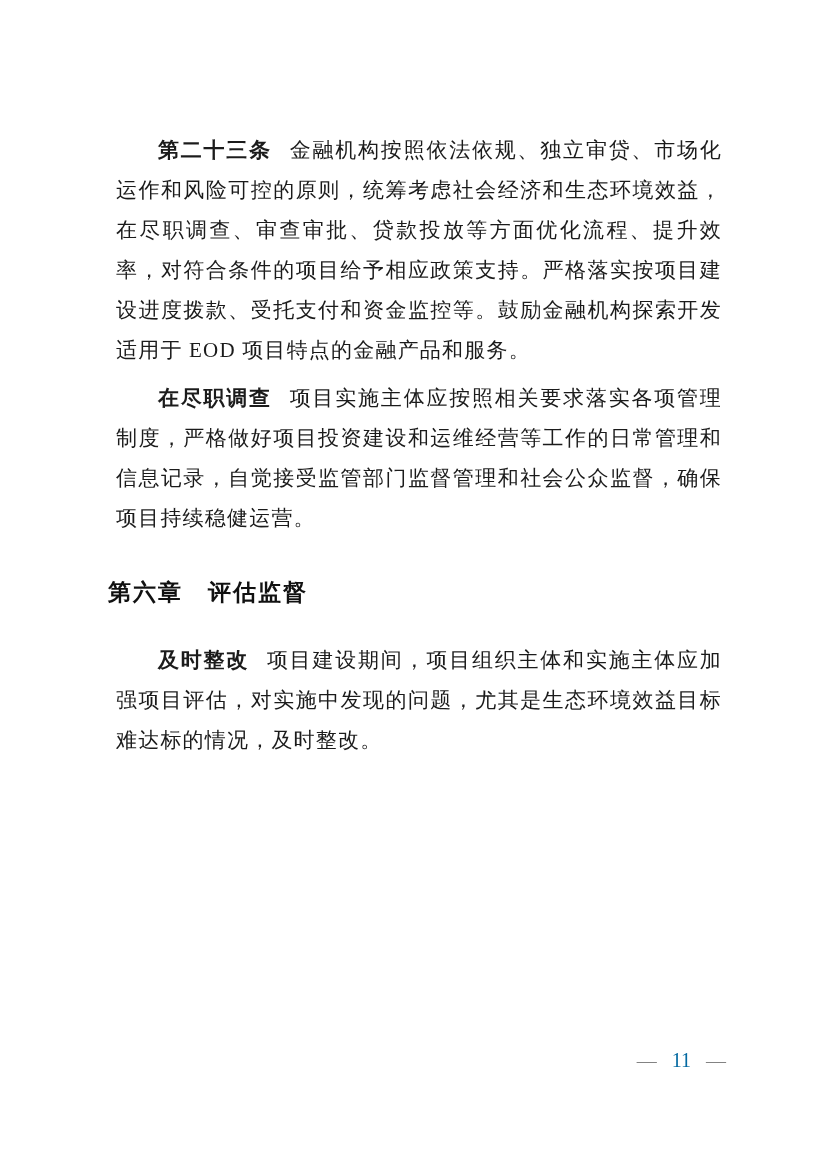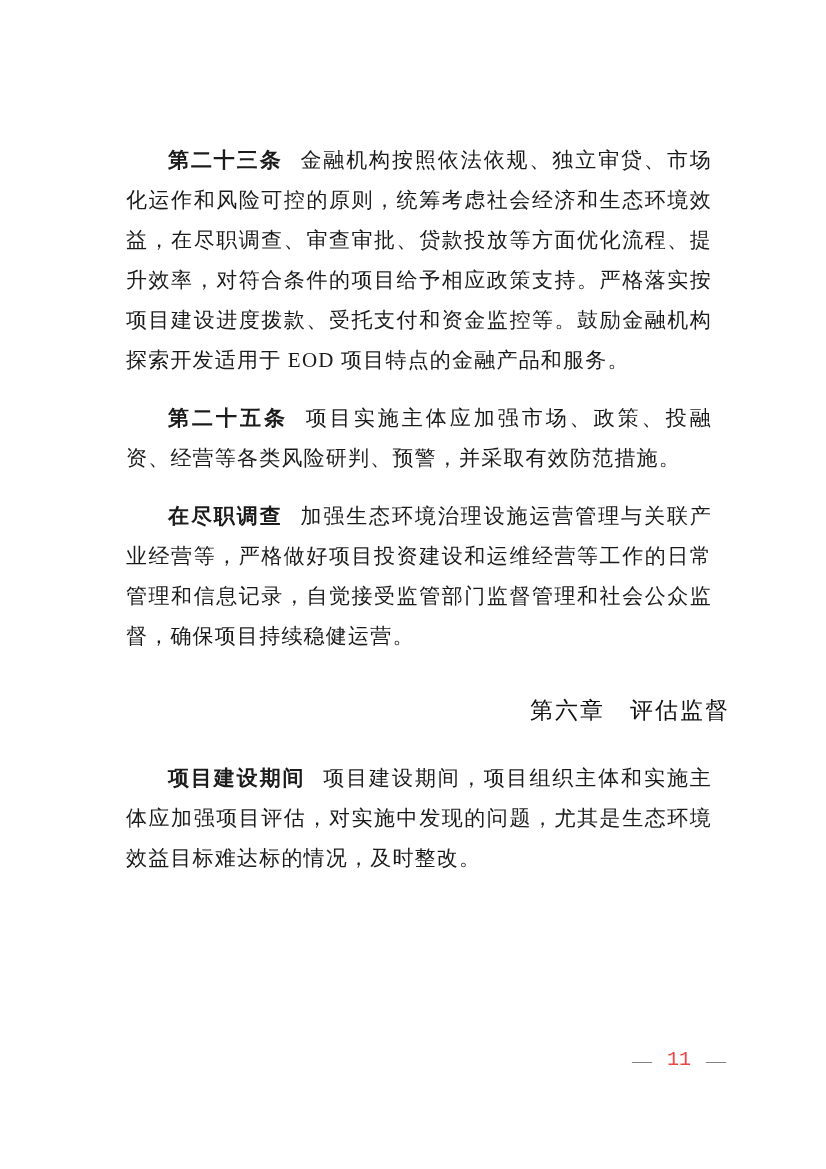--- a/index.html
+++ b/index.html
@@ -17,81 +17,79 @@
     box-sizing: border-box;
   }
   .content {
     position: absolute;
     top: 122px;
     left: 108px;
     width: 622px;
     color: #1b1b1b;
   }
   .para {
-    margin: 18px;
+    margin: 8px;
     font-family: "Liberation Serif", "DejaVu Serif", serif;
     font-size: 21px;
     line-height: 40px;
     letter-spacing: 1.2px;
     text-align: justify;
     text-justify: inter-character;
     text-indent: 2em;
     word-break: break-all;
   }
   .article-num {
     font-family: "Liberation Sans", "DejaVu Sans", sans-serif;
     font-weight: bold;
     margin-right: 0.85em;
   }
   .chapter-heading {
     margin: 38px 0 32px 0;
     font-family: "Liberation Sans", "DejaVu Sans", sans-serif;
-    font-weight: normal;
+    font-weight: bold;
     font-size: 23px;
     line-height: 32px;
     letter-spacing: 2px;
-    text-align: right;
+    text-align: left;
     color: #111111;
   }
   .footer {
     position: absolute;
     top: 1046px;
     right: 100px;
     display: inline-flex;
     align-items: center;
     gap: 15px;
     font-family: "Liberation Serif", "DejaVu Serif", serif;
     font-size: 20px;
     line-height: 28px;
   }
   .footer .dash {
     color: #6e6e6e;
     transform: scaleY(0.8);
   }
   .footer .num {
-    color: #ef4444;
-    font-family: Liberation Mono, monospace;
+    color: #0369a1;
   }
 </style>
 </head>
 <body>
 
 <div class="page">
   <div class="content">
 
     <p class="para"><span class="article-num">第二十三条</span><span>金融机构按照依法依规、独立审贷、市场化运作和风险可控的原则，统筹考虑社会经济和生态环境效益，在尽职调查、审查审批、贷款投放等方面优化流程、提升效率，对符合条件的项目给予相应政策支持。严格落实按项目建设进度拨款、受托支付和资金监控等。鼓励金融机构探索开发适用于 EOD 项目特点的金融产品和服务。</span></p>
 
 
-    <p class="para"><span class="article-num">第二十五条</span><span>项目实施主体应加强市场、政策、投融资、经营等各类风险研判、预警，并采取有效防范措施。</span></p>
 
-    <p class="para"><span class="article-num">在尽职调查</span><span>加强生态环境治理设施运营管理与关联产业经营等，严格做好项目投资建设和运维经营等工作的日常管理和信息记录，自觉接受监管部门监督管理和社会公众监督，确保项目持续稳健运营。</span></p>
+    <p class="para"><span class="article-num">在尽职调查</span><span>项目实施主体应按照相关要求落实各项管理制度，严格做好项目投资建设和运维经营等工作的日常管理和信息记录，自觉接受监管部门监督管理和社会公众监督，确保项目持续稳健运营。</span></p>
 
     <h2 class="chapter-heading">第六章　评估监督</h2>
 
-    <p class="para"><span class="article-num">项目建设期间</span><span>项目建设期间，项目组织主体和实施主体应加强项目评估，对实施中发现的问题，尤其是生态环境效益目标难达标的情况，及时整改。</span></p>
+    <p class="para"><span class="article-num">及时整改</span><span>项目建设期间，项目组织主体和实施主体应加强项目评估，对实施中发现的问题，尤其是生态环境效益目标难达标的情况，及时整改。</span></p>
 
   </div>
 
   <div class="footer">
     <span class="dash">—</span>
     <span class="num">11</span>
     <span class="dash">—</span>
   </div>
 </div>
 

